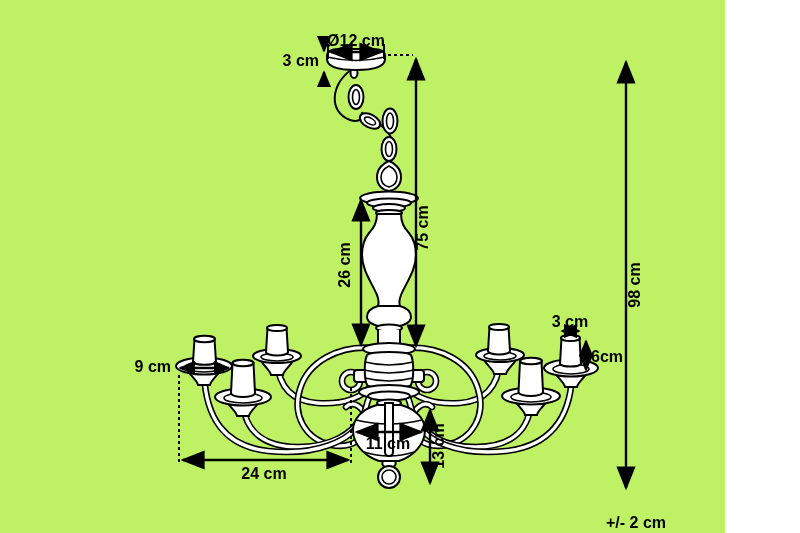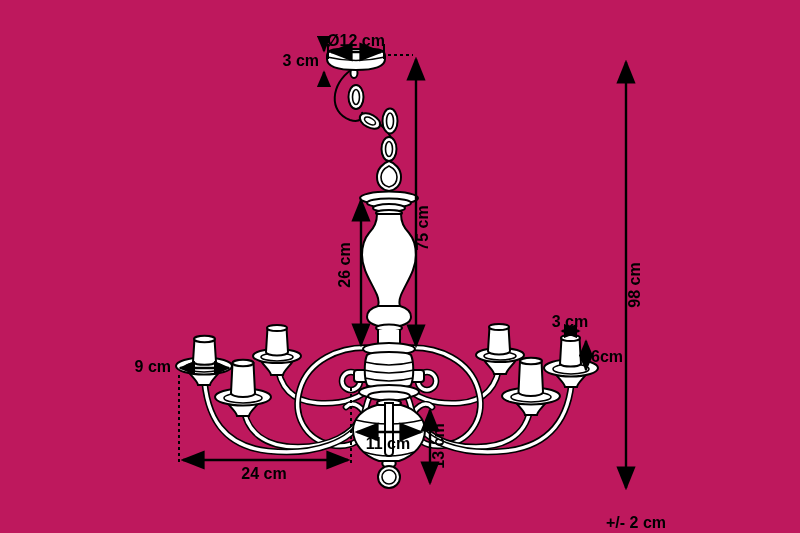--- a/index.html
+++ b/index.html
@@ -1,16 +1,16 @@
 <!DOCTYPE html>
 <html><head>
 <meta charset="utf-8">
 <style>
   html,body{margin:0;padding:0;background:#fff;}
-  #stage{position:relative;width:800px;height:533px;background:#be185d;overflow:hidden;
+  #stage{position:relative;width:725px;height:533px;background:#bef264;overflow:hidden;
          font-family:"Liberation Sans",sans-serif;}
   svg{position:absolute;left:0;top:0;}
   .ln   {stroke:#000;stroke-width:2;fill:#fff;}
   .lnn  {stroke:#000;stroke-width:2;fill:none;}
   .thin {stroke:#000;stroke-width:1.6;fill:none;}
   .tube-out{stroke:#000;stroke-width:6.6;fill:none;stroke-linecap:round;}
   .tube-in {stroke:#fff;stroke-width:3.4;fill:none;stroke-linecap:round;}
   .dim  {stroke:#000;stroke-width:2.4;fill:none;}
   .tick {stroke:#000;stroke-width:2;fill:none;}
   .dash {stroke:#000;stroke-width:2;fill:none;stroke-dasharray:3 3;}

